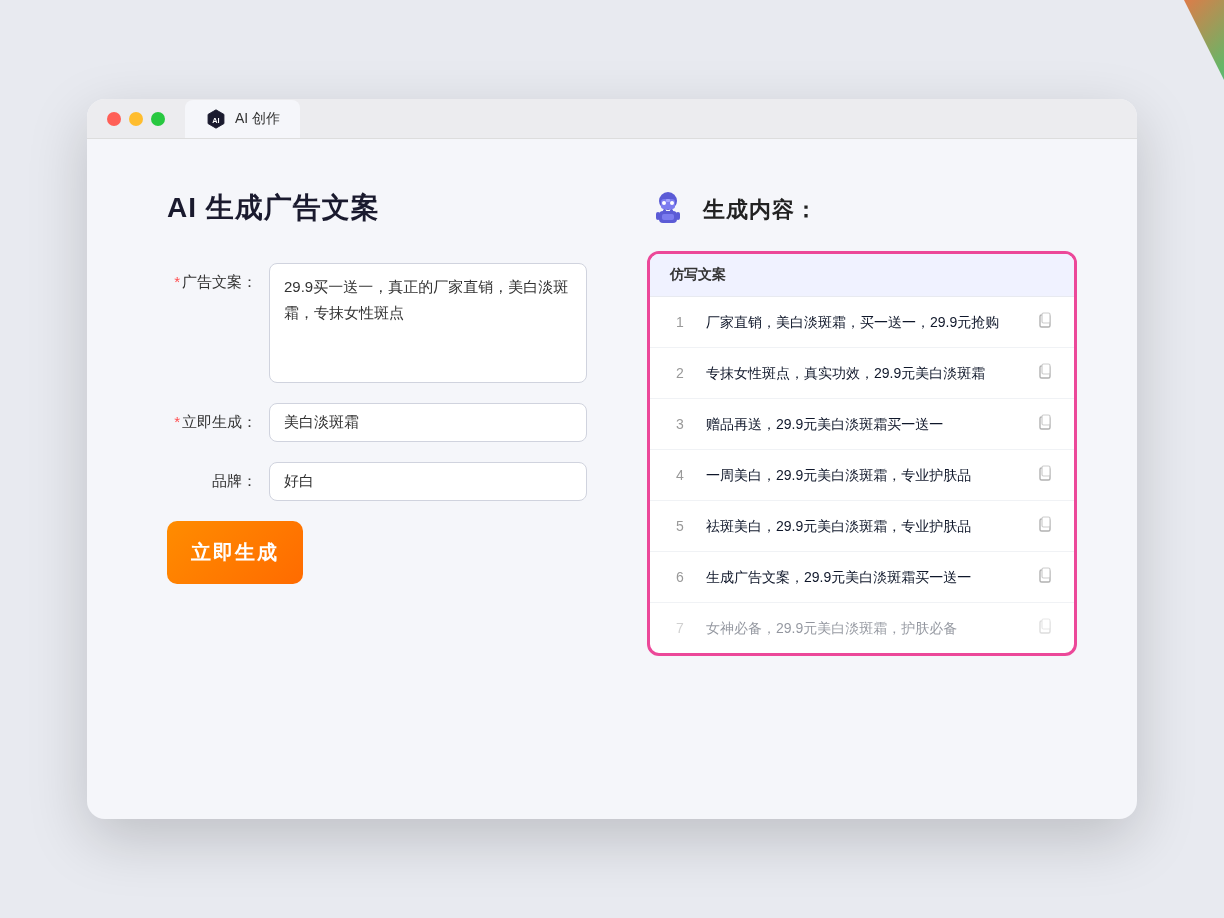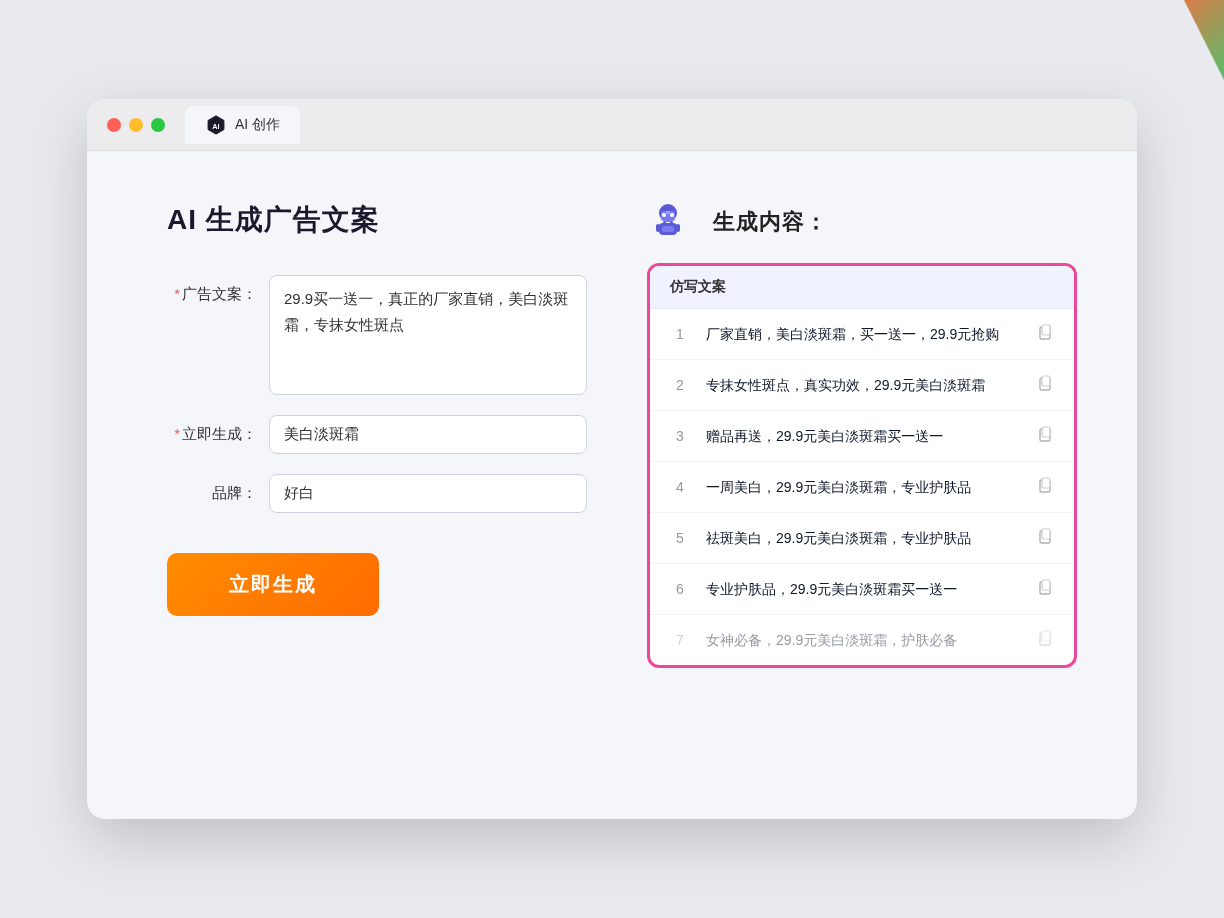--- a/index.html
+++ b/index.html
@@ -39,21 +39,21 @@
       box-shadow: 0 20px 60px rgba(0,0,0,0.18);
       width: 1050px;
       min-height: 720px;
       overflow: hidden;
       position: relative;
     }
 
     
     .browser-chrome {
       background: #ececef;
-      height: 52px;
+      height: 40px;
       display: flex;
       align-items: center;
       padding: 0 20px;
       border-bottom: 1px solid #ddd;
     }
     .window-buttons {
       display: flex;
       gap: 8px;
       margin-right: 20px;
     }
@@ -141,38 +141,37 @@
     .form-textarea {
       height: 120px;
       line-height: 1.7;
     }
 
     .generate-btn {
       background: linear-gradient(135deg, #ff8c00, #ff6b00);
       color: #fff;
       border: none;
       border-radius: 10px;
-      padding: 18px 62px;
+      padding: 18px 24px;
       font-size: 20px;
       font-weight: 600;
       cursor: pointer;
-      margin-top: 20px;
       letter-spacing: 2px;
       font-family: inherit;
     }
 
     
     .right-panel {
       flex: 1;
     }
 
     .result-header {
       display: flex;
       align-items: center;
-      gap: 24px;
+      gap: 14px;
       margin-bottom: 20px;
     }
 
     .robot-icon {
       width: 42px;
       height: 42px;
     }
 
     .result-title {
       font-size: 22px;
@@ -343,21 +342,21 @@
             <div class="result-row">
               <span class="row-num">5</span>
               <span class="row-text">祛斑美白，29.9元美白淡斑霜，专业护肤品</span>
               <div><svg class="copy-icon" viewBox="0 0 18 18" fill="none">
                   <rect x="4" y="4" width="10" height="12" rx="1.5" stroke="#666" stroke-width="1.4"></rect>
                   <rect x="6" y="2" width="8" height="10" rx="1.5" stroke="#999" stroke-width="1.2" fill="white"></rect>
                 </svg></div>
             </div>
             <div class="result-row">
               <span class="row-num">6</span>
-              <span class="row-text">专业护肤品，29.9元美白淡斑霜买一送一</span>
+              <span class="row-text">生成广告文案，29.9元美白淡斑霜买一送一</span>
               <div><svg class="copy-icon" viewBox="0 0 18 18" fill="none">
                   <rect x="4" y="4" width="10" height="12" rx="1.5" stroke="#666" stroke-width="1.4"></rect>
                   <rect x="6" y="2" width="8" height="10" rx="1.5" stroke="#999" stroke-width="1.2" fill="white"></rect>
                 </svg></div>
             </div>
             <div class="result-row dimmed">
               <span class="row-num">7</span>
               <span class="row-text">女神必备，29.9元美白淡斑霜，护肤必备</span>
               <div><svg class="copy-icon" viewBox="0 0 18 18" fill="none">
                   <rect x="4" y="4" width="10" height="12" rx="1.5" stroke="#666" stroke-width="1.4"></rect>

